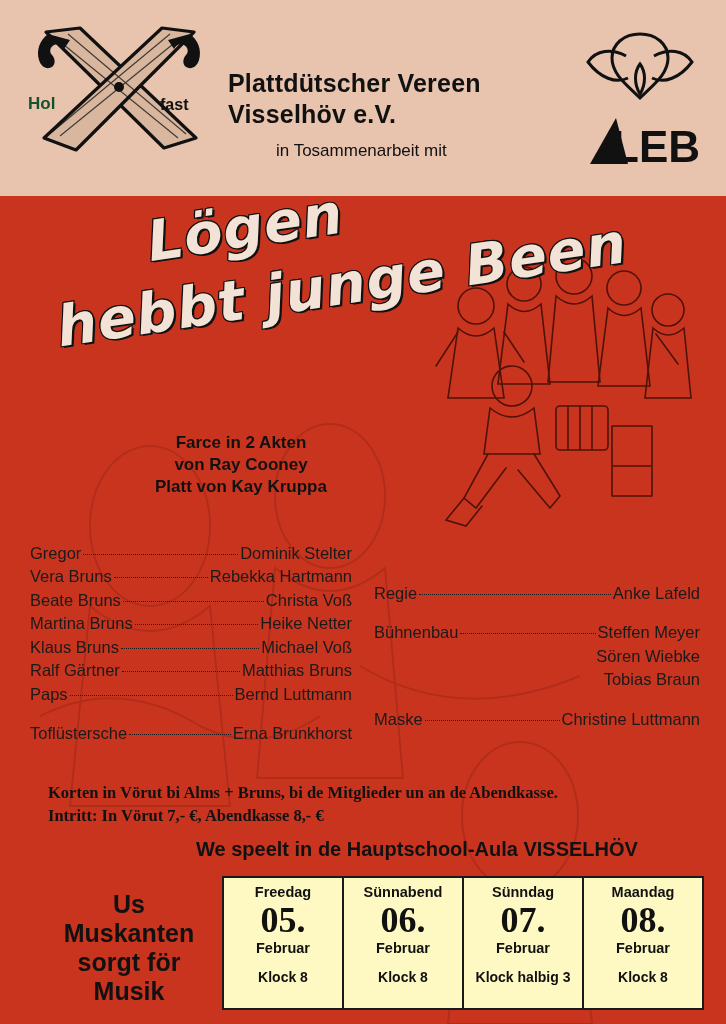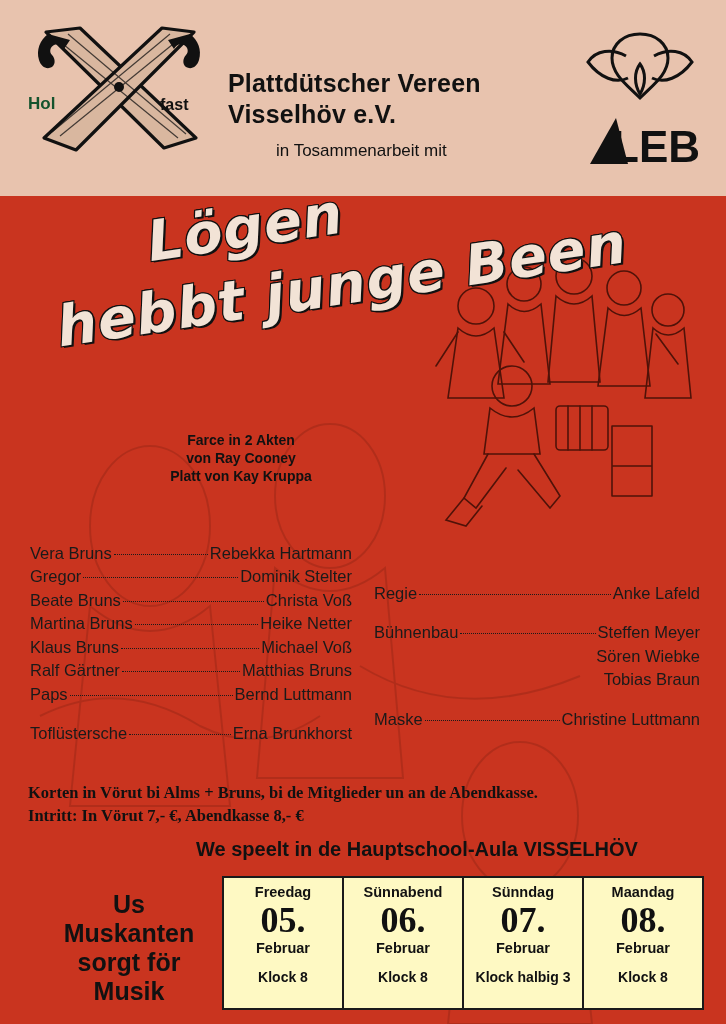--- a/index.html
+++ b/index.html
@@ -108,21 +108,21 @@
 
   
   .play-info {
     position: absolute;
     left: 96px;
     top: 432px;
     width: 290px;
     text-align: center;
     color: #111;
     font-weight: bold;
-    font-size: 14px;
+    font-size: 17px;
     line-height: 1.28;
   }
 
   
   .actors-art {
     position: absolute;
     right: 10px;
     top: 236px;
     width: 300px;
     height: 300px;
@@ -159,21 +159,21 @@
     margin: 0 2px;
     min-width: 6px;
   }
   .cast-row .name { flex: 0 0 auto; }
   .cast-row.plain { display: block; text-align: right; }
   .cast-row.gap { height: 16px; }
 
   
   .ticket-info {
     position: absolute;
-    left: 28px;
+    left: 48px;
     top: 782px;
     width: 660px;
     color: #111;
     font-weight: bold;
     font-size: 16.5px;
     line-height: 1.38;
     font-family: "Liberation Serif", serif;
   }
   .venue {
     position: absolute;
@@ -348,28 +348,28 @@
   <div class="play-info">
     <div>Farce in 2 Akten</div>
     <div>von Ray Cooney</div>
     <div>Platt von Kay Kruppa</div>
   </div>
 
   <div class="cast">
 
     <div class="cast-col left">
       <div class="cast-row">
+        <span class="role">Gregor</span>
+        <span class="dots"></span>
+        <span class="name">Dominik Stelter</span>
+      </div>
+      <div class="cast-row">
         <span class="role">Vera Bruns</span>
         <span class="dots"></span>
         <span class="name">Rebekka Hartmann</span>
-      </div>
-      <div class="cast-row">
-        <span class="role">Gregor</span>
-        <span class="dots"></span>
-        <span class="name">Dominik Stelter</span>
       </div>
       <div class="cast-row">
         <span class="role">Beate Bruns</span>
         <span class="dots"></span>
         <span class="name">Christa Voß</span>
       </div>
       <div class="cast-row">
         <span class="role">Martina Bruns</span>
         <span class="dots"></span>
         <span class="name">Heike Netter</span>

